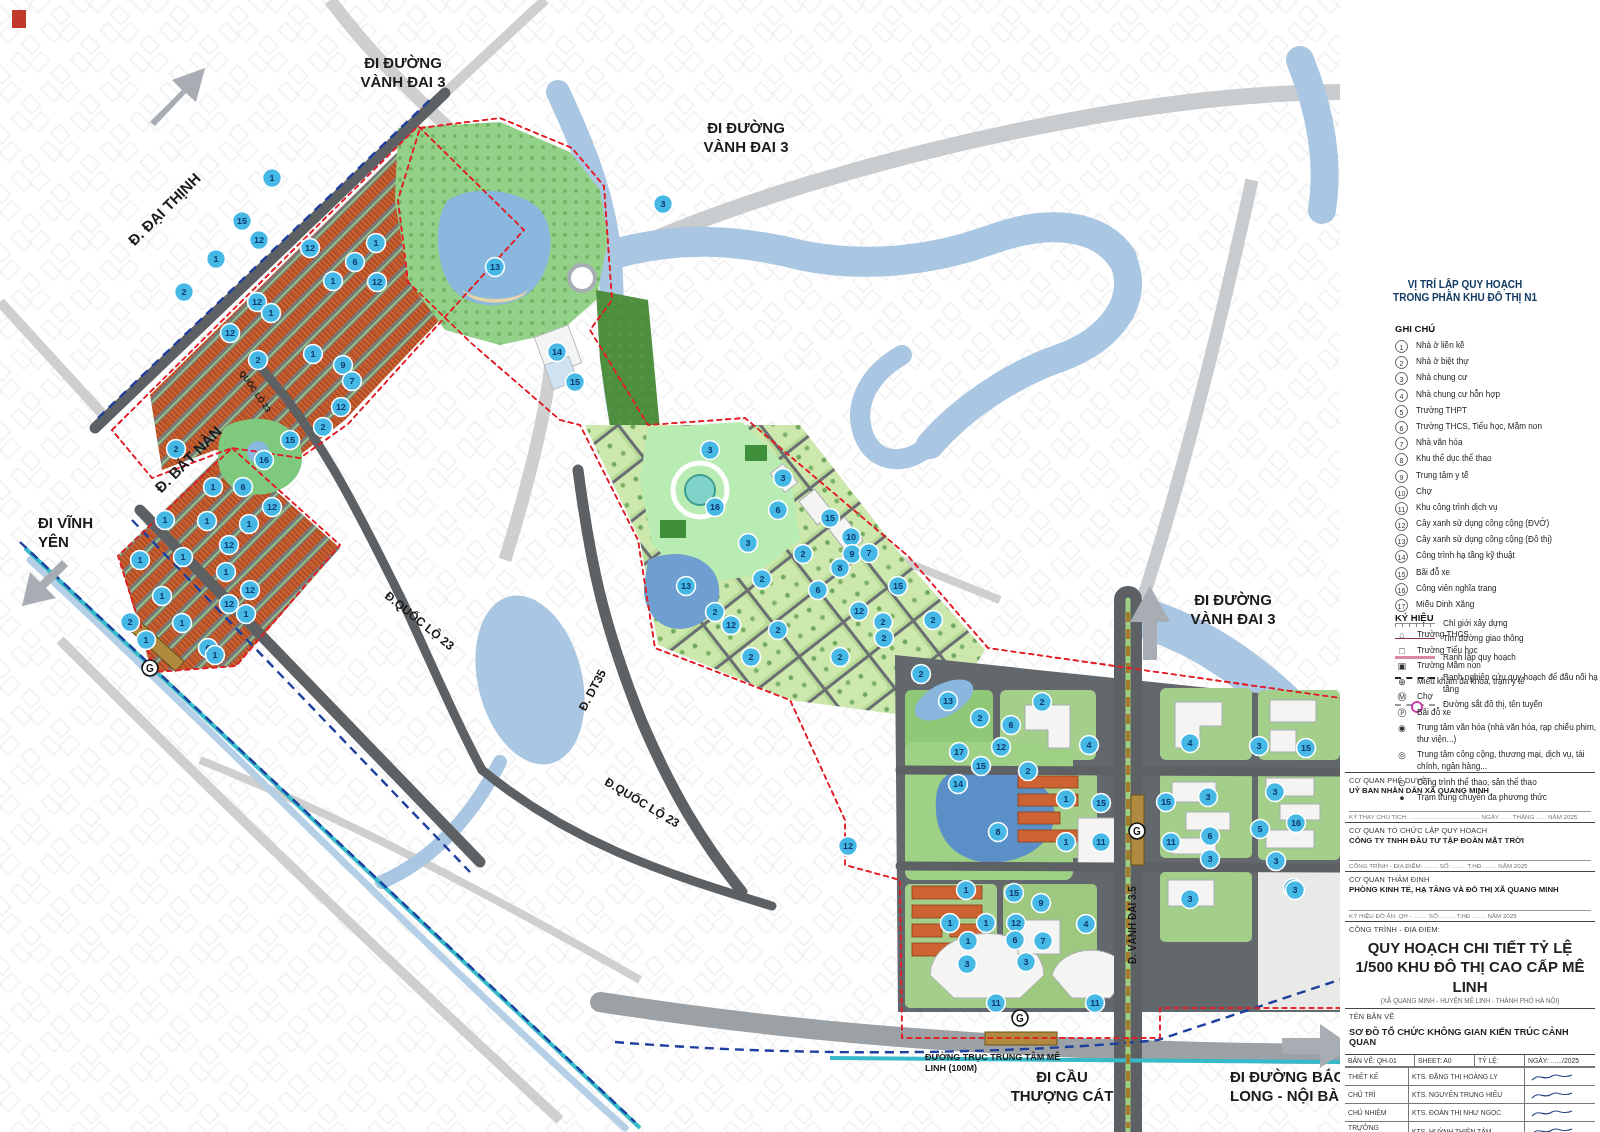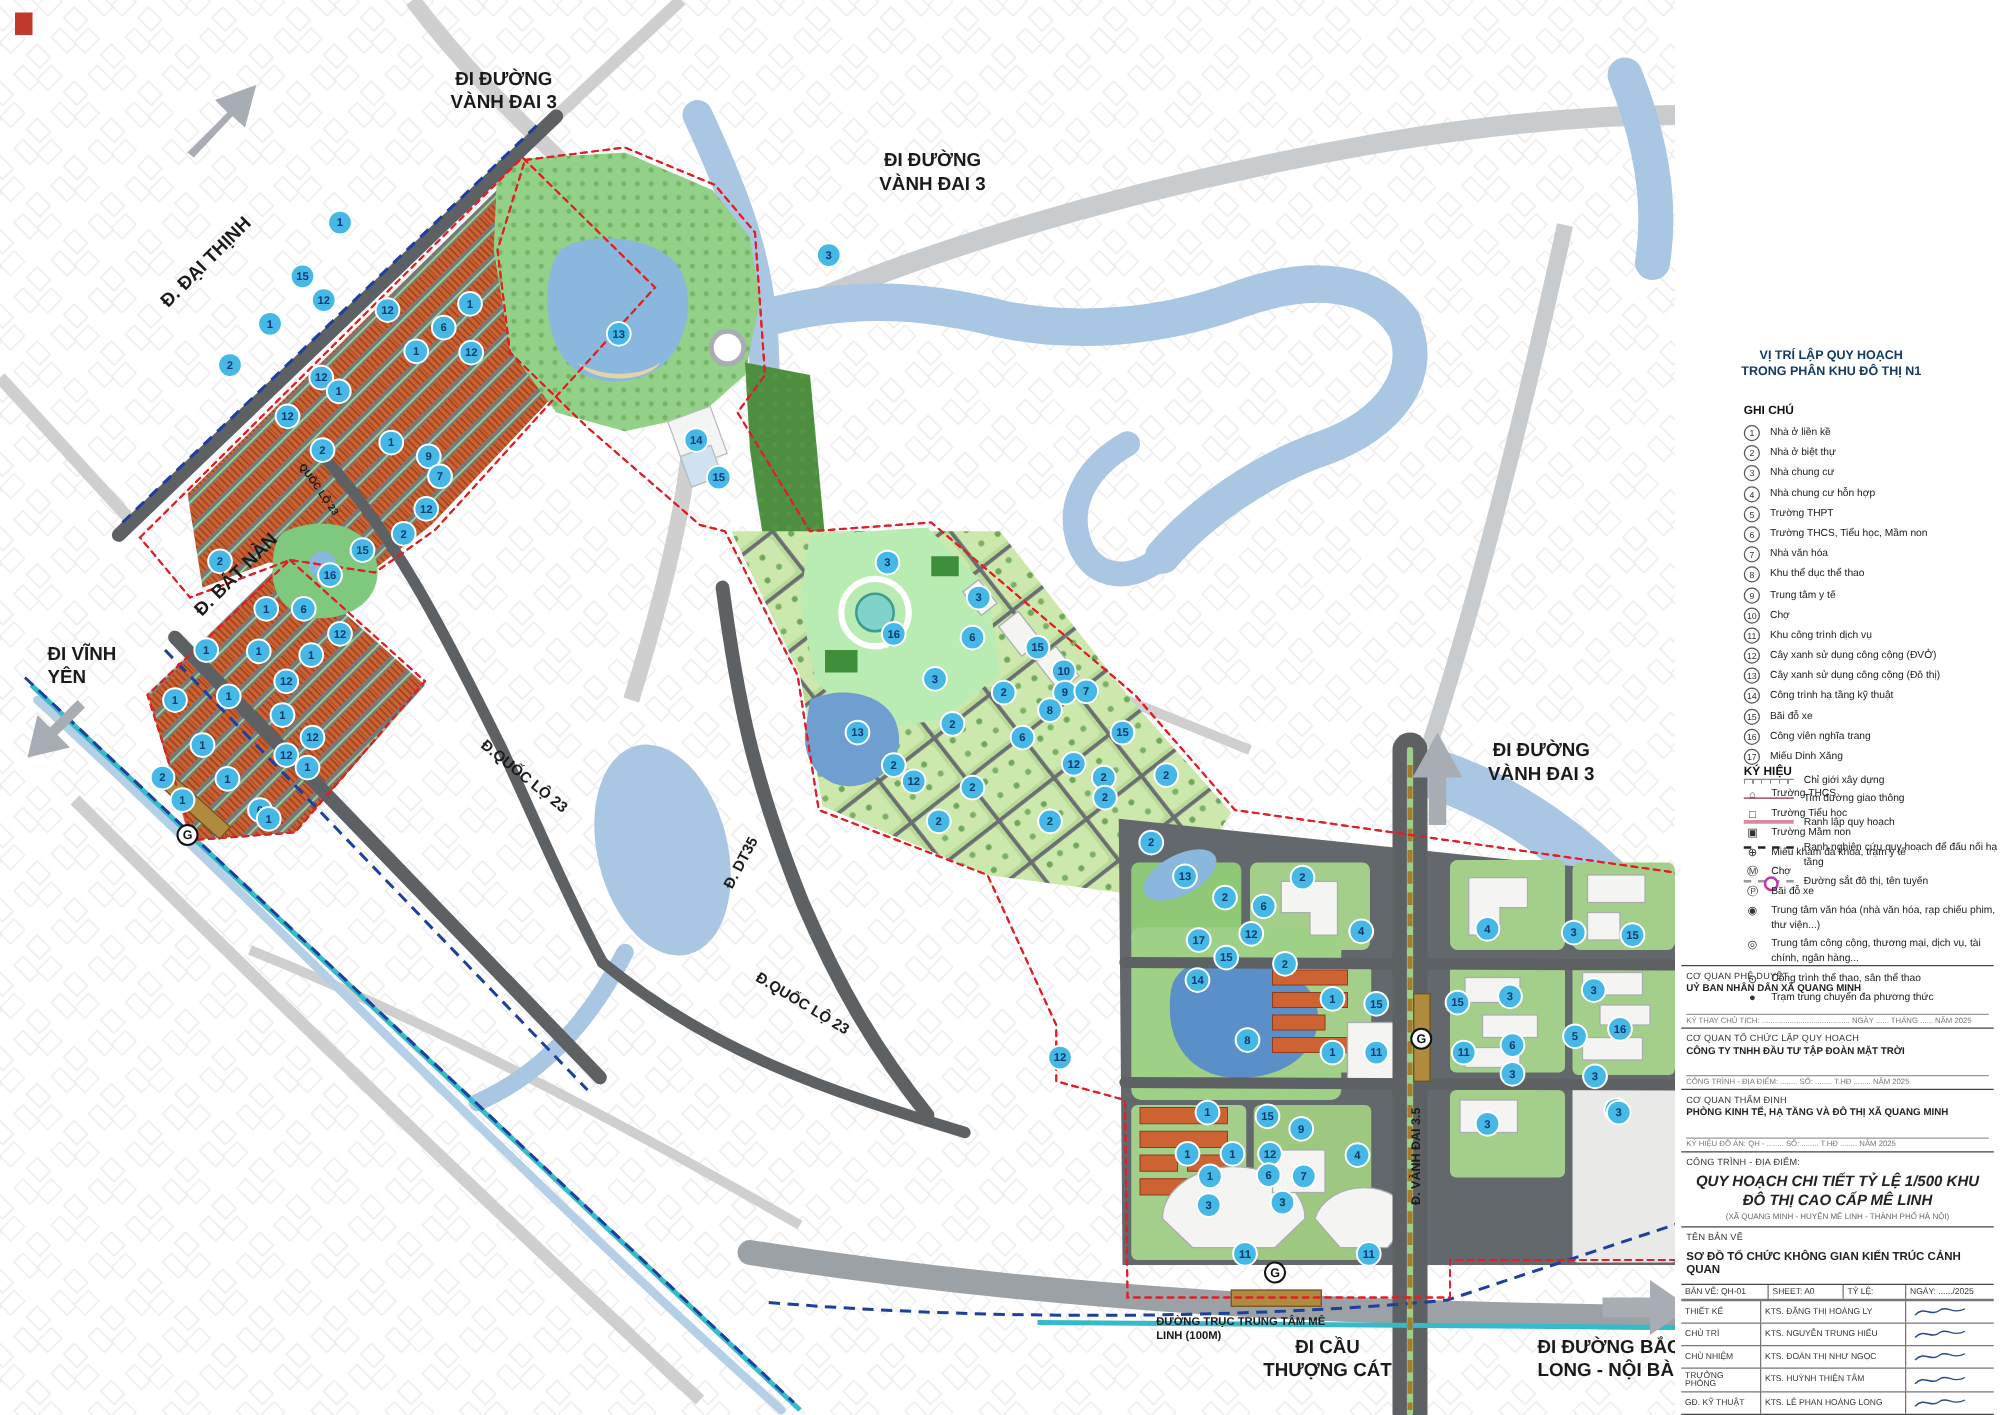--- a/index.html
+++ b/index.html
@@ -25,21 +25,21 @@
   .ls-duongsat::after{content:"";position:absolute;left:16px;top:-5px;width:8px;height:8px;
       border:2px solid #c733a8;border-radius:50%;background:#fff;}
   .symbols{position:absolute;left:1395px;top:612px;width:205px;}
   .sym-row{display:flex;align-items:flex-start;margin-bottom:3.5px;}
   .sym-icon{flex:0 0 14px;font-size:9px;line-height:12px;text-align:center;color:#333;margin-right:8px;}
   .tb{position:absolute;left:1345px;top:772px;width:250px;border-top:1.5px solid #444;}
   .tb .sec{border-bottom:1.2px solid #444;padding:3px 4px 2px 4px;}
   .tb-label{font-size:7.3px;color:#333;letter-spacing:.2px;}
   .tb-value{font-size:7.8px;font-weight:bold;color:#222;margin-top:1px;line-height:1.35;}
   .tb-note{font-size:6.2px;color:#777;margin-top:14px;border-top:.8px solid #999;padding-top:1px;}
-  .tb-proj-title{font-size:12px;font-weight:bold;text-align:center;color:#222;margin:4px 0 1px;line-height:1.3;font-style:italic;}
+  .tb-proj-title{font-size:15px;font-weight:bold;text-align:center;color:#222;margin:4px 0 1px;line-height:1.3;}
   .tb-proj-sub{font-size:6.4px;text-align:center;color:#666;margin-bottom:2px;}
   .tb-draw-title{font-size:9.2px;font-weight:bold;text-align:left;color:#222;margin:6px 0 5px;}
   .tb-grid{display:grid;grid-template-columns:64px 116px 70px;border-bottom:1.2px solid #444;}
   .tb-grid .cell{border-top:.8px solid #777;border-right:.8px solid #777;
       font-size:6.8px;padding:2px 3px;min-height:13px;display:flex;align-items:center;color:#333;}
   .tb-grid .cell:nth-child(3n){border-right:none;}
   .tb-head{display:grid;grid-template-columns:70px 60px 50px 70px;border-bottom:.8px solid #777;}
   .tb-head .hcell{font-size:6.8px;padding:2px 3px;border-right:.8px solid #777;color:#333;}
   .tb-head .hcell:last-child{border-right:none;}
   .tb-dir{padding:2px 4px 0;}

